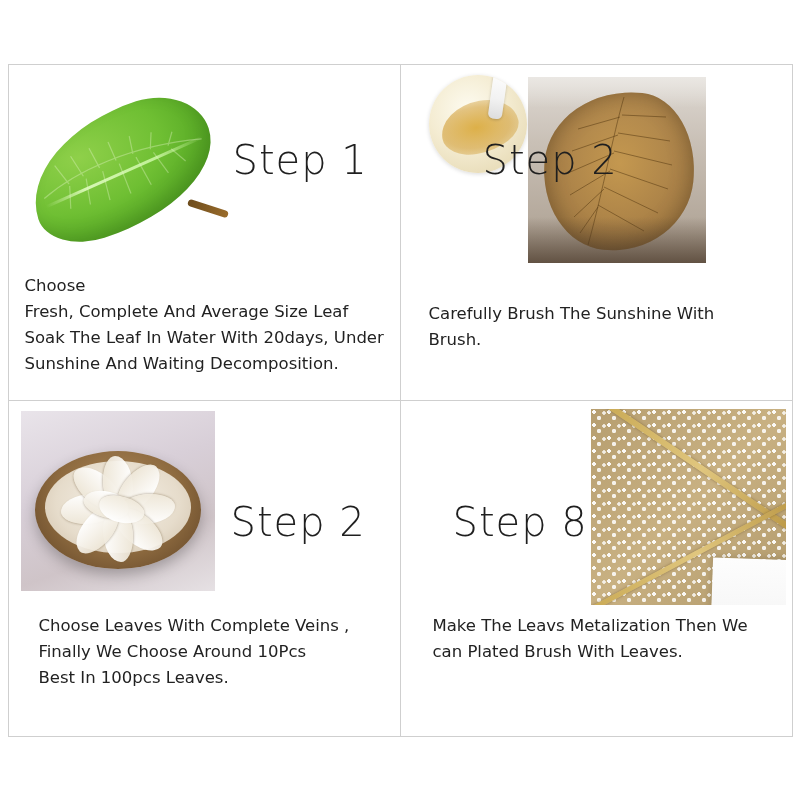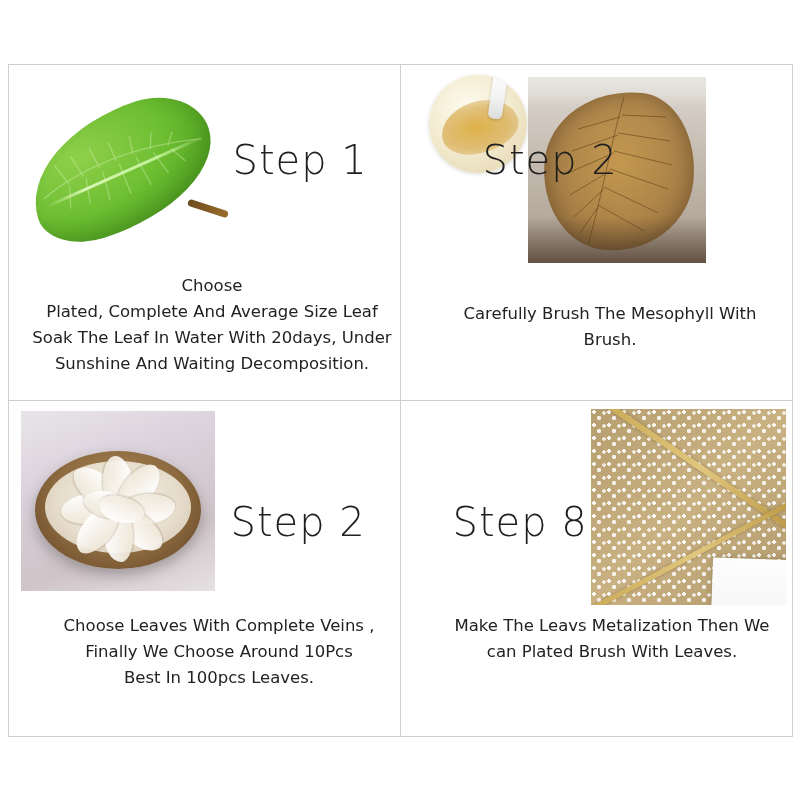--- a/index.html
+++ b/index.html
@@ -13,21 +13,20 @@
     font-family: "Liberation Sans", sans-serif;
     color: #2b2b2b;
     overflow: hidden;
   }
 
   #sheet {
     position: relative;
     width: 680px;
     height: 800px;
     background: #ffffff;
-    text-align: center;
   }
 
   
   .grid {
     position: absolute;
     left: 8px;
     top: 64px;
     width: 784px;
     height: 672px;
     display: grid;
@@ -315,21 +314,21 @@
               <path d="M112 53 L118 84"></path>
                 <path d="M130 54 L138 78"></path>
               <path d="M148 56 L158 72"></path>
             </g>
           </svg>
           <div class="leaf1-stem"></div>
         </div>
         <div class="step-label" style="left:224px; top:72px;">Step 1</div>
       </div>
       <div class="caption" style="left:16px; top:208px;">Choose
-Plated, Complete And Average Size Leaf
+Fresh, Complete And Average Size Leaf
 Soak The Leaf In Water With 20days, Under
 Sunshine And Waiting Decomposition.</div>
     </div>
 
     <div class="cell">
       <div class="cell-top">
         <div class="s2-disc">
           <div class="s2-brush"></div>
         </div>
         <div class="s2-photo">
@@ -349,21 +348,21 @@
               <path d="M86 74 L144 88"></path>
                 <path d="M82 92 L140 112"></path>
               <path d="M76 110 L130 136"></path>
                 <path d="M70 128 L116 154"></path>
             </g>
           </svg>
           <div class="darkband"></div>
         </div>
         <div class="step-label" style="left:62px; top:72px;margin-left:20px;">Step 2</div>
       </div>
-      <div class="caption" style="left:28px; top:236px;">Carefully Brush The Mesophyll With
+      <div class="caption" style="left:28px; top:236px;">Carefully Brush The Sunshine With
 Brush.</div>
     </div>
 
     <div class="cell">
       <div class="cell-top">
         <div class="s3-photo">
           <div class="s3-bowl"></div>
           <div class="s3-petals">
             <div class="petal" style="transform: rotate(0deg) translate(-30px,0);"></div>
             <div class="petal" style="transform: rotate(45deg) translate(-30px,0);"></div>

